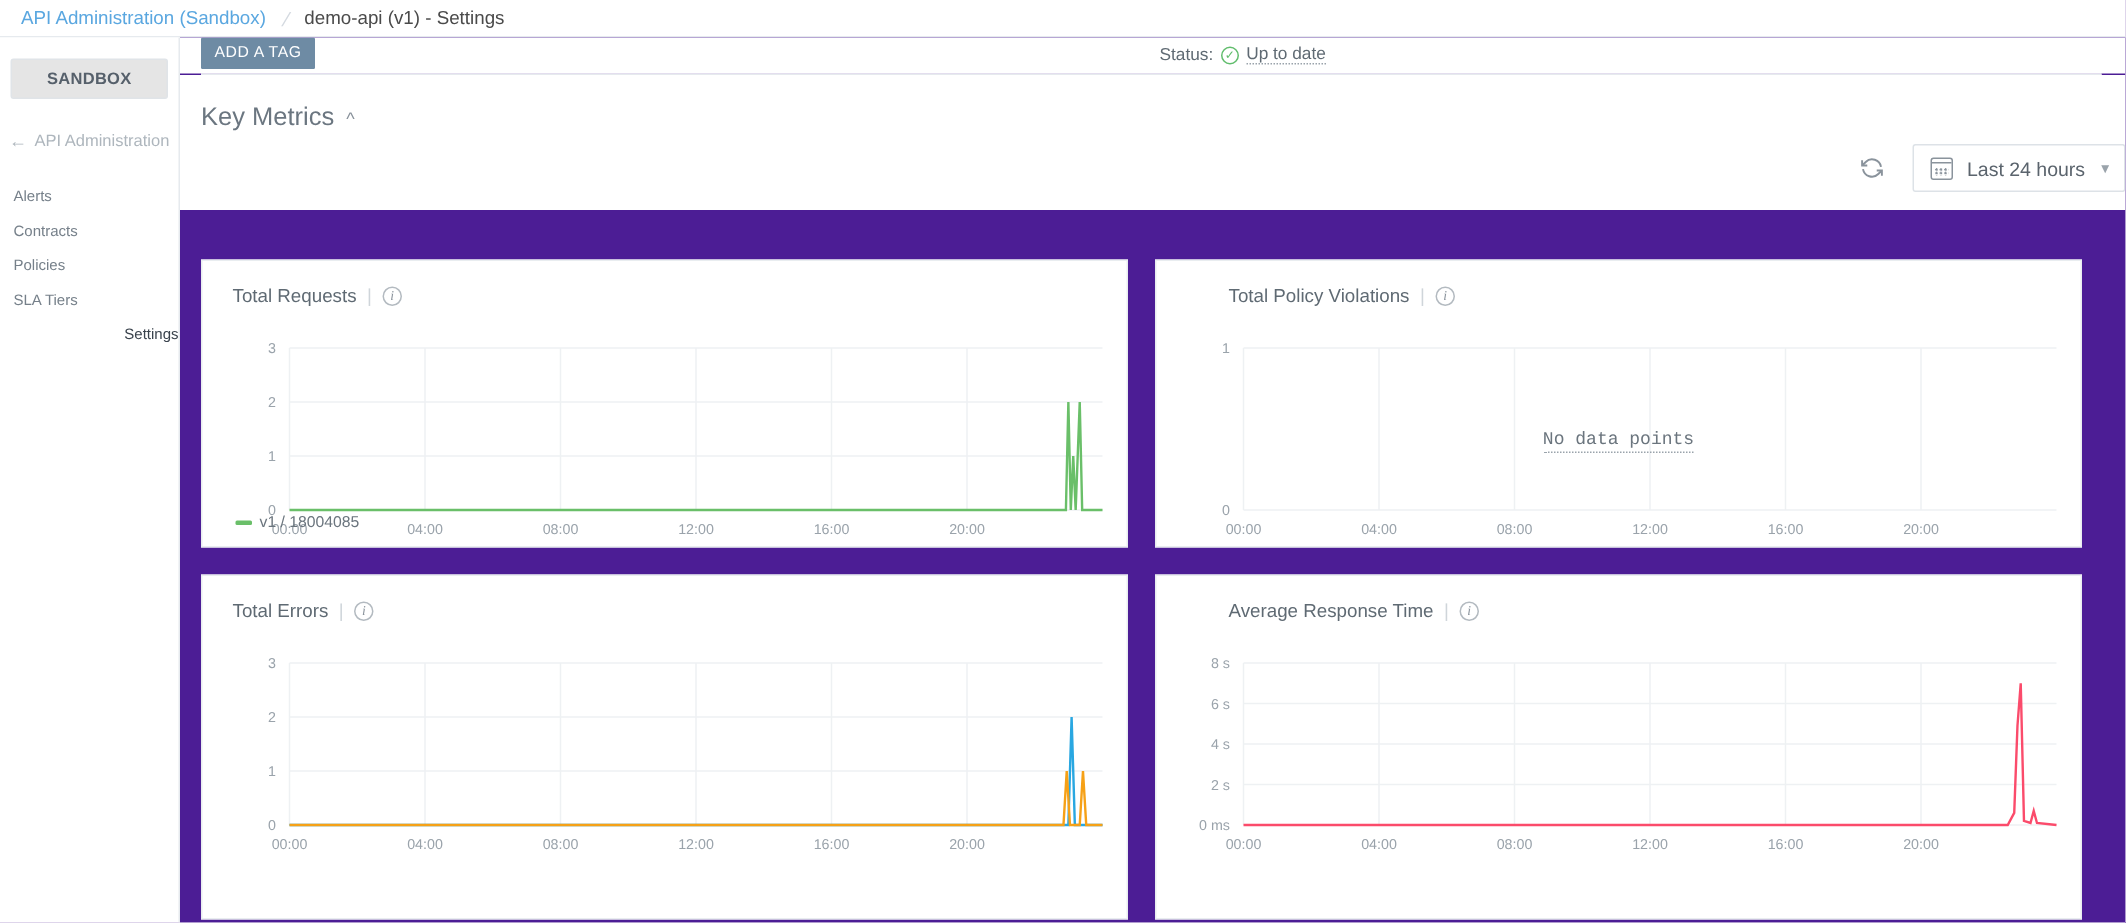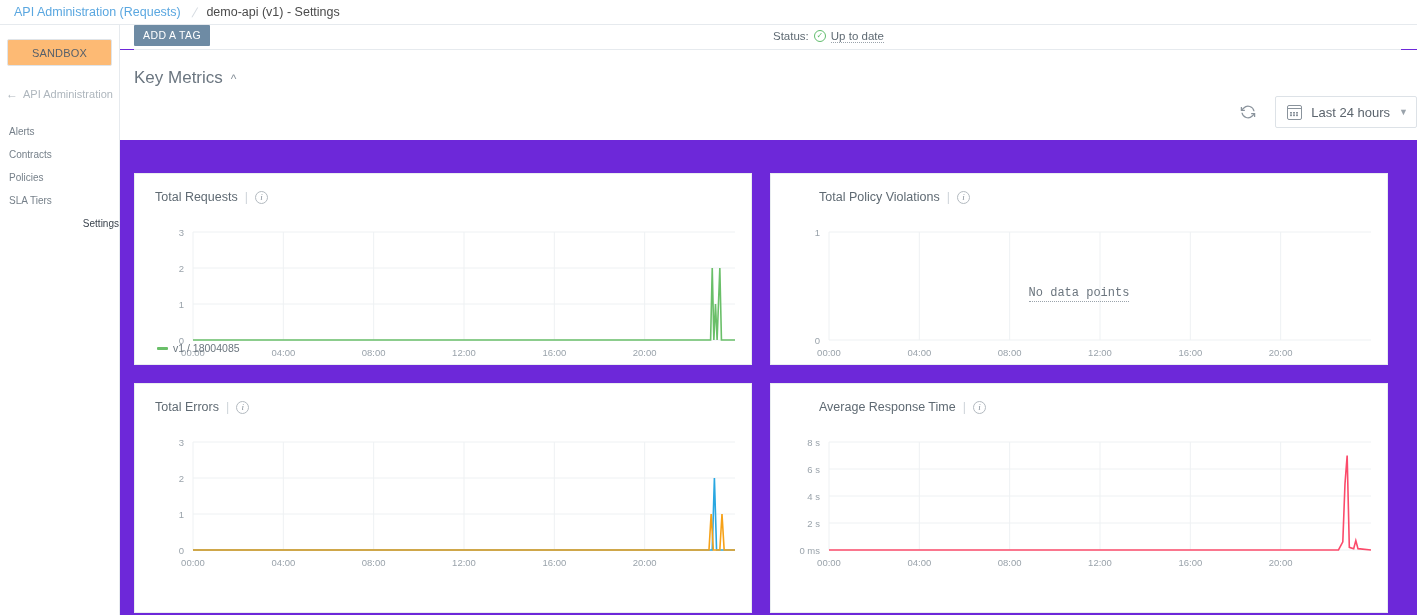--- a/index.html
+++ b/index.html
@@ -55,21 +55,22 @@
     height: 27px;
     border: 1px solid #e0e4e8;
     border-radius: 2px;
     display: flex;
     align-items: center;
     justify-content: center;
     font-size: 11px;
     color: #56606b;
     letter-spacing: .2px;
     cursor: pointer;
-    background: #fdba74;
+    background: #e5e5e5;
+    font-weight: bold;
   }
   #back-link {
     margin: 22px 0 0 6px;
     font-size: 11px;
     color: #aeb6bd;
     cursor: pointer;
     display: flex;
     align-items: center;
     gap: 5px;
     white-space: nowrap;
@@ -81,21 +82,21 @@
     color: #76808a;
     padding: 6px 0 6px 9px;
     cursor: pointer;
     white-space: nowrap;
   }
   .nav-item.active { color: #3a434d; text-align: right; }
 
   
   #main {
     flex: 1;
-    background: #6d28d9;
+    background: #4c1d95;
     position: relative;
     overflow: hidden;
   }
 
   #top-strip {
     background: #ffffff;
     height: 24px;
     display: flex;
     align-items: flex-start;
     padding: 0 16px 0 14px;
@@ -111,21 +112,21 @@
     border-radius: 1px;
     cursor: pointer;
     font-family: inherit;
     margin-top: 0px;
   }
   #status-wrap {
     position: absolute;
     left: 653px;
     top: 5px;
     display: flex;
-    align-items: flex-start;
+    align-items: center;
     font-size: 11.5px;
     color: #5f6a73;
     gap: 5px;
   }
   .check-circle {
     width: 12px; height: 12px;
     border: 1.3px solid #61bd6d;
     border-radius: 50%;
     display: inline-flex;
     align-items: center;
@@ -336,21 +337,21 @@
   text.axis-label {
     font-family: "Liberation Sans", sans-serif;
     font-size: 9.5px;
     fill: #9aa3ab;
   }
 </style>
 </head>
 <body>
 
 <div id="breadcrumb-bar">
-  <span class="crumb-link">API Administration (Requests)</span>
+  <span class="crumb-link">API Administration (Sandbox)</span>
   <span class="crumb-sep">/</span>
   <span class="crumb-current">demo-api (v1) - Settings</span>
 </div>
 
 <div id="shell">
 
   <div id="sidebar">
     <div id="env-selector">
       <span>SANDBOX</span>
     </div>

